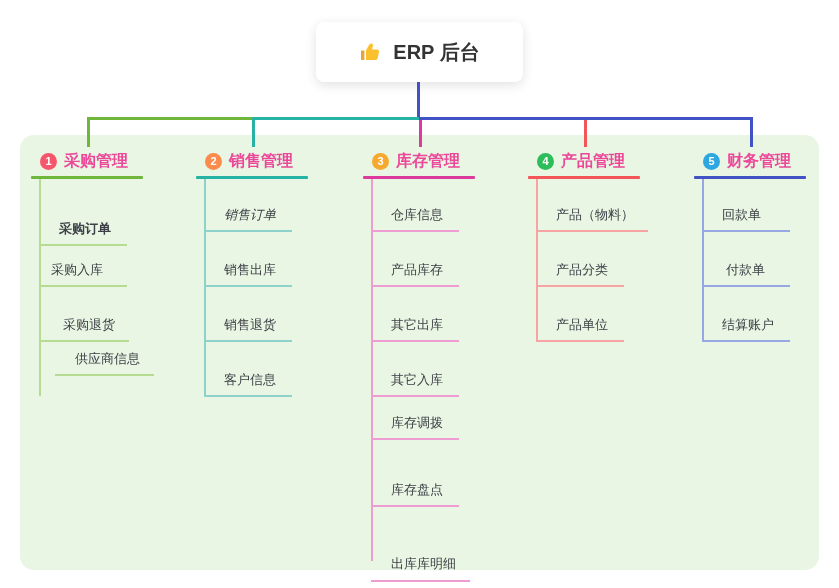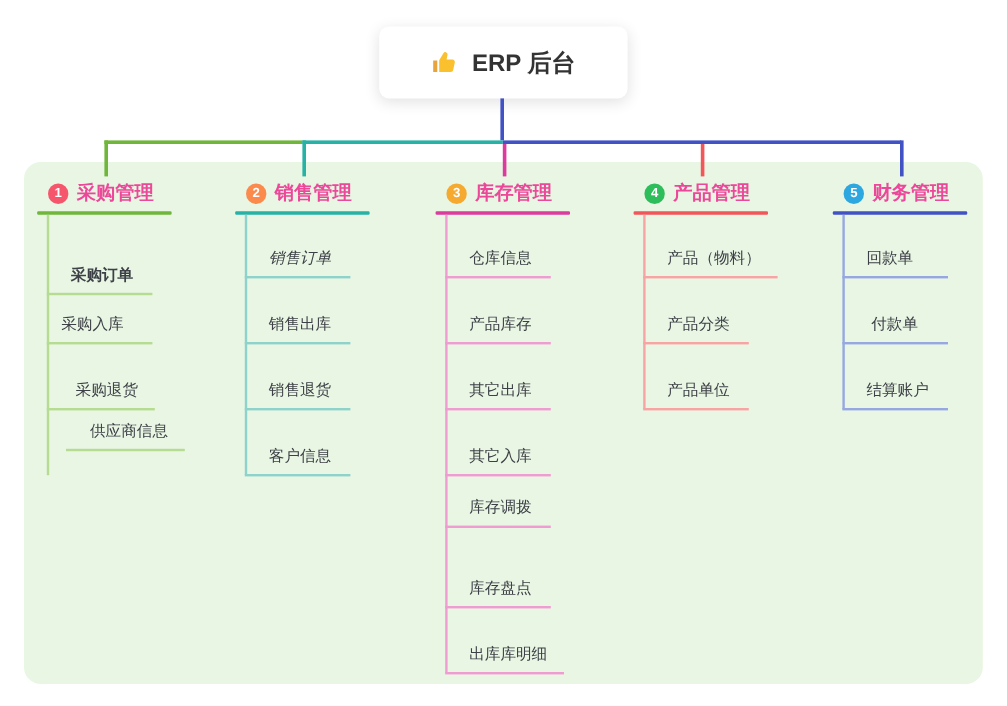--- a/index.html
+++ b/index.html
@@ -73,21 +73,21 @@
         <div class="branch-title">库存管理</div>
       </div>
       <div class="b-underline" style="left: 363px; top: 176px; width: 112px; background: rgb(221, 58, 158);"></div>
       <div class="spine" style="left: 371px; top: 179px; height: 382px; background: rgb(239, 156, 210);"></div>
       <div class="child-node" style="left: 371px; top: 206px; border-bottom-color: rgb(239, 156, 210);">仓库信息</div>
       <div class="child-node" style="left: 371px; top: 261px; border-bottom-color: rgb(239, 156, 210);">产品库存</div>
       <div class="child-node" style="left: 371px; top: 316px; border-bottom-color: rgb(239, 156, 210);">其它出库</div>
       <div class="child-node" style="left: 371px; top: 371px; border-bottom-color: rgb(239, 156, 210);">其它入库</div>
       <div class="child-node" style="left: 371px; top: 414px; border-bottom-color: rgb(239, 156, 210);">库存调拨</div>
       <div class="child-node" style="left: 371px; top: 481px; border-bottom-color: rgb(239, 156, 210);">库存盘点</div>
-      <div class="child-node" style="left: 371px; top: 536px; border-bottom-color: rgb(239, 156, 210);">出库库明细</div>
+      <div class="child-node" style="left: 371px; top: 556px; border-bottom-color: rgb(239, 156, 210); font-family: Liberation Mono, monospace;">出库库明细</div>
       <div class="branch-header" style="left: 528px; top: 146px; width: 112px;">
         <div class="badge" style="background: rgb(46, 189, 91);">4</div>
         <div class="branch-title">产品管理</div>
       </div>
       <div class="b-underline" style="left: 528px; top: 176px; width: 112px; background: rgb(242, 86, 88);"></div>
       <div class="spine" style="left: 536px; top: 179px; height: 162px; background: rgb(248, 163, 164);"></div>
       <div class="child-node" style="left: 536px; top: 206px; border-bottom-color: rgb(248, 163, 164);">产品（物料）</div>
       <div class="child-node" style="left: 536px; top: 261px; border-bottom-color: rgb(248, 163, 164);">产品分类</div>
       <div class="child-node" style="left: 536px; top: 316px; border-bottom-color: rgb(248, 163, 164);">产品单位</div>
       <div class="branch-header" style="left: 694px; top: 146px; width: 112px;">

